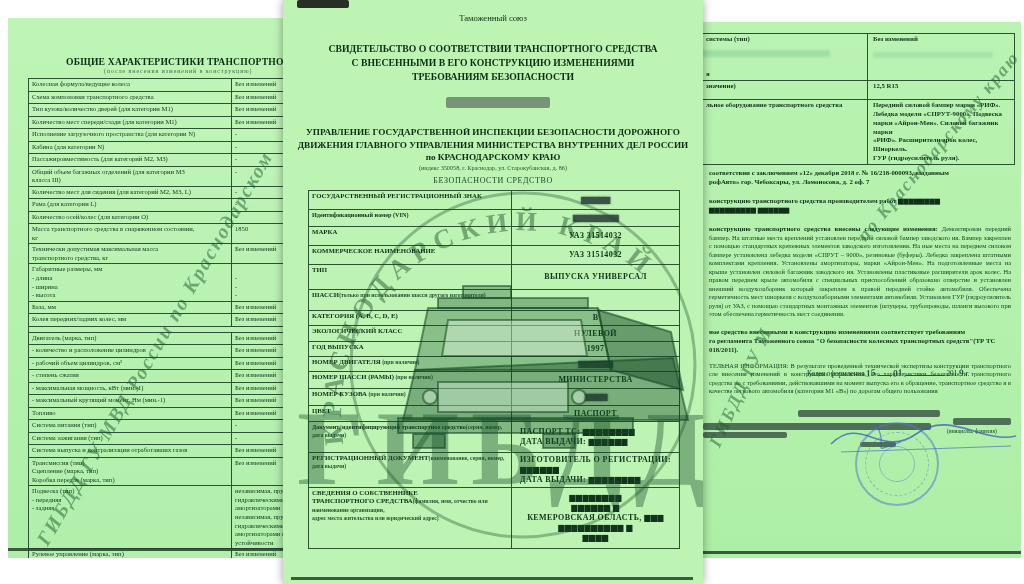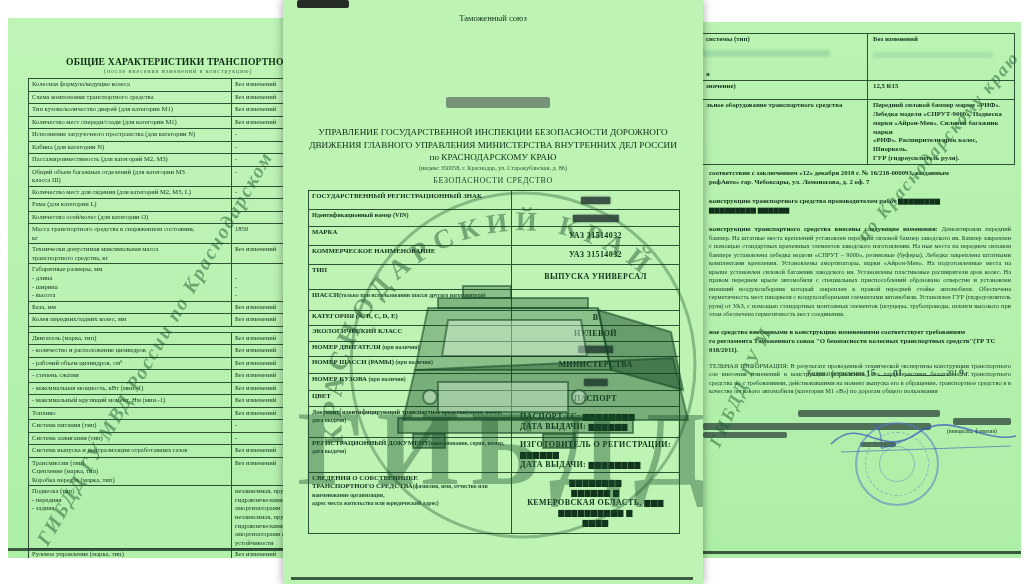--- a/index.html
+++ b/index.html
@@ -24,21 +24,21 @@
   .lp-sub{position:absolute;left:96px;top:50px;font-size:5.8px;letter-spacing:1px;color:#3c6a46;white-space:nowrap;}
   .ltbl{left:20px;top:60px;width:276px;font-size:6.6px;line-height:1.3;background:rgba(255,255,255,.06);}
   .ltbl .lab{width:196px;}
   .ltbl .trow{min-height:11.5px;}
   .ltbl .gap{border-top:1px solid #2c5233;margin-top:5px;}
 
   
   .c-center{position:absolute;left:0;width:100%;text-align:center;}
   .c-union{top:13px;font-weight:normal;font-size:8.6px;color:#0e2c14;}
   .c-title{top:42px;font-weight:bold;font-size:9.7px;line-height:1.45;color:#0e2c14;}
-  .c-auth{top:126px;font-weight:normal;font-size:9.2px;line-height:1.38;color:#0e2c14;}
+  .c-auth{top:126px;font-weight:bold;font-size:9.2px;line-height:1.38;color:#0e2c14;}
   .c-addr{top:164px;font-size:6.2px;color:#2b5436;}
   .c-section{top:176px;font-size:8px;letter-spacing:.6px;color:#1b3f25;}
   .ctbl{left:25px;top:190px;width:370px;line-height:1.25;}
   .ctbl .lab{width:196px;font-weight:bold;font-size:6.8px;color:#11301a;}
   .ctbl .val{display:flex;align-items:center;justify-content:center;text-align:center;font-weight:bold;font-size:8px;letter-spacing:.4px;color:#12341d;}
   .ctbl .sub{font-weight:bold;font-size:5.7px;color:#2a5235;white-space:pre-line;}
   .lc .lab{font-size:6.2px;}
   .vl .val{justify-content:flex-start;text-align:left;padding-left:8px;}
   .rv .val{color:#3e5348;text-shadow:0 0 2px #3e5348;letter-spacing:-.5px;}
   .h14{min-height:14px}.h15{min-height:15px}.h16{min-height:16px}.h18{min-height:18px}
@@ -319,20 +319,23 @@
       <path d="M55 20 C 70 45, 45 50, 80 38" fill="none" stroke="rgba(60,90,190,.65)" stroke-width="1.3"></path>
     </svg>
 
     <div class="wm wm-r1">ГИБДД ГУ М</div>
     <div class="wm wm-r2">по Краснодарскому краю</div>
     <div class="edgeline" style="top:529px"></div>
   </div>
 
   <div class="page page-center">
     <div class="c-center c-union">Таможенный союз</div>
+    <div class="c-center c-title" style="white-space:pre-line">СВИДЕТЕЛЬСТВО О СООТВЕТСТВИИ ТРАНСПОРТНОГО СРЕДСТВА
+С ВНЕСЕННЫМИ В ЕГО КОНСТРУКЦИЮ ИЗМЕНЕНИЯМИ
+ТРЕБОВАНИЯМ БЕЗОПАСНОСТИ</div>
     <div class="sm sm-dark" style="left:14px;top:0;width:52px;height:8px"></div>
     <div class="sm sm-gray" style="left:163px;top:97px;width:104px;height:11px"></div>
     <div class="c-center c-auth" style="white-space:pre-line">УПРАВЛЕНИЕ ГОСУДАРСТВЕННОЙ ИНСПЕКЦИИ БЕЗОПАСНОСТИ ДОРОЖНОГО
 ДВИЖЕНИЯ ГЛАВНОГО УПРАВЛЕНИЯ МИНИСТЕРСТВА ВНУТРЕННИХ ДЕЛ РОССИИ
 по КРАСНОДАРСКОМУ КРАЮ</div>
     <div class="c-center c-addr">(индекс 350058, г. Краснодар, ул. Старокубанская, д. 86)</div>
     <div class="c-center c-section">БЕЗОПАСНОСТИ СРЕДСТВО</div>
 
     <div class="tbl ctbl">
 
@@ -370,20 +373,24 @@
         <div class="trow h14">
           <div class="cell lab"><span>КАТЕГОРИЯ (А, В, С, D, Е)</span><span class="sub"></span></div>
           <div class="cell val">В</div>
         </div>
 
         <div class="trow h15">
           <div class="cell lab"><span>ЭКОЛОГИЧЕСКИЙ КЛАСС</span><span class="sub"></span></div>
           <div class="cell val">НУЛЕВОЙ</div>
         </div>
 
+        <div class="trow h14">
+          <div class="cell lab"><span>ГОД ВЫПУСКА</span><span class="sub"></span></div>
+          <div class="cell val">1997</div>
+        </div>
 
         <div class="trow h14 rv">
           <div class="cell lab"><span>НОМЕР ДВИГАТЕЛЯ</span><span class="sub"> (при наличии)</span></div>
           <div class="cell val">▆▆▆▆▆▆</div>
         </div>
 
         <div class="trow h16">
           <div class="cell lab"><span>НОМЕР ШАССИ (РАМЫ)</span><span class="sub"> (при наличии)</span></div>
           <div class="cell val">МИНИСТЕРСТВА</div>
         </div>

